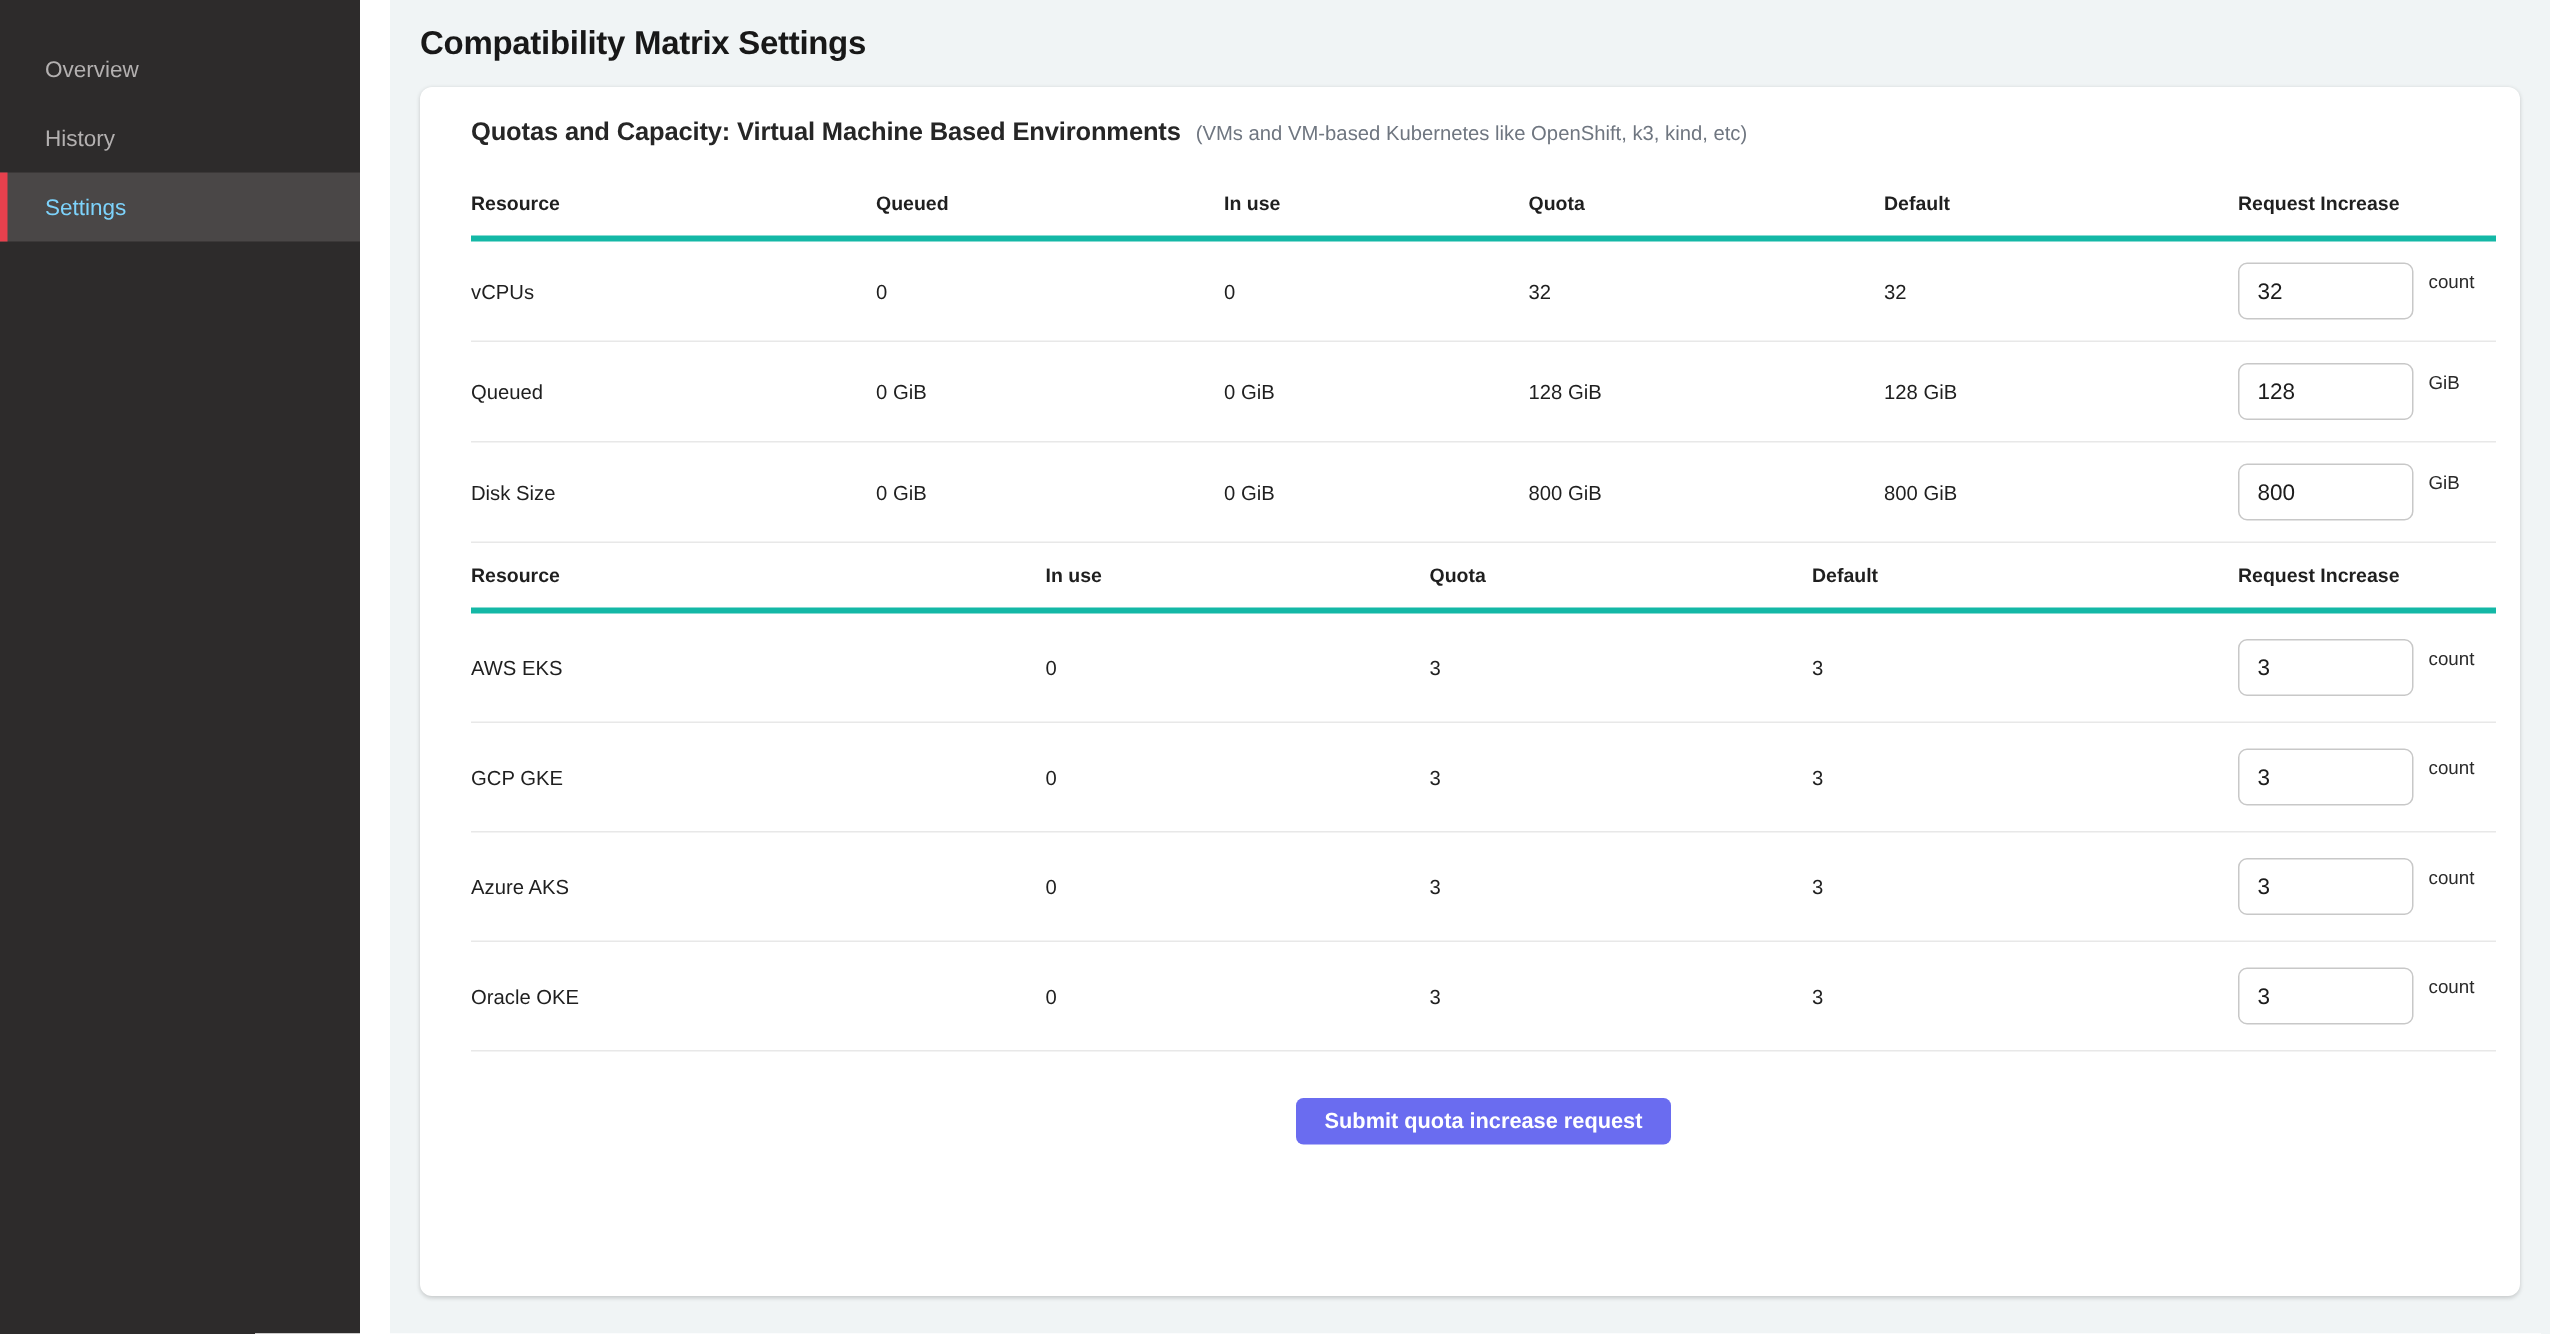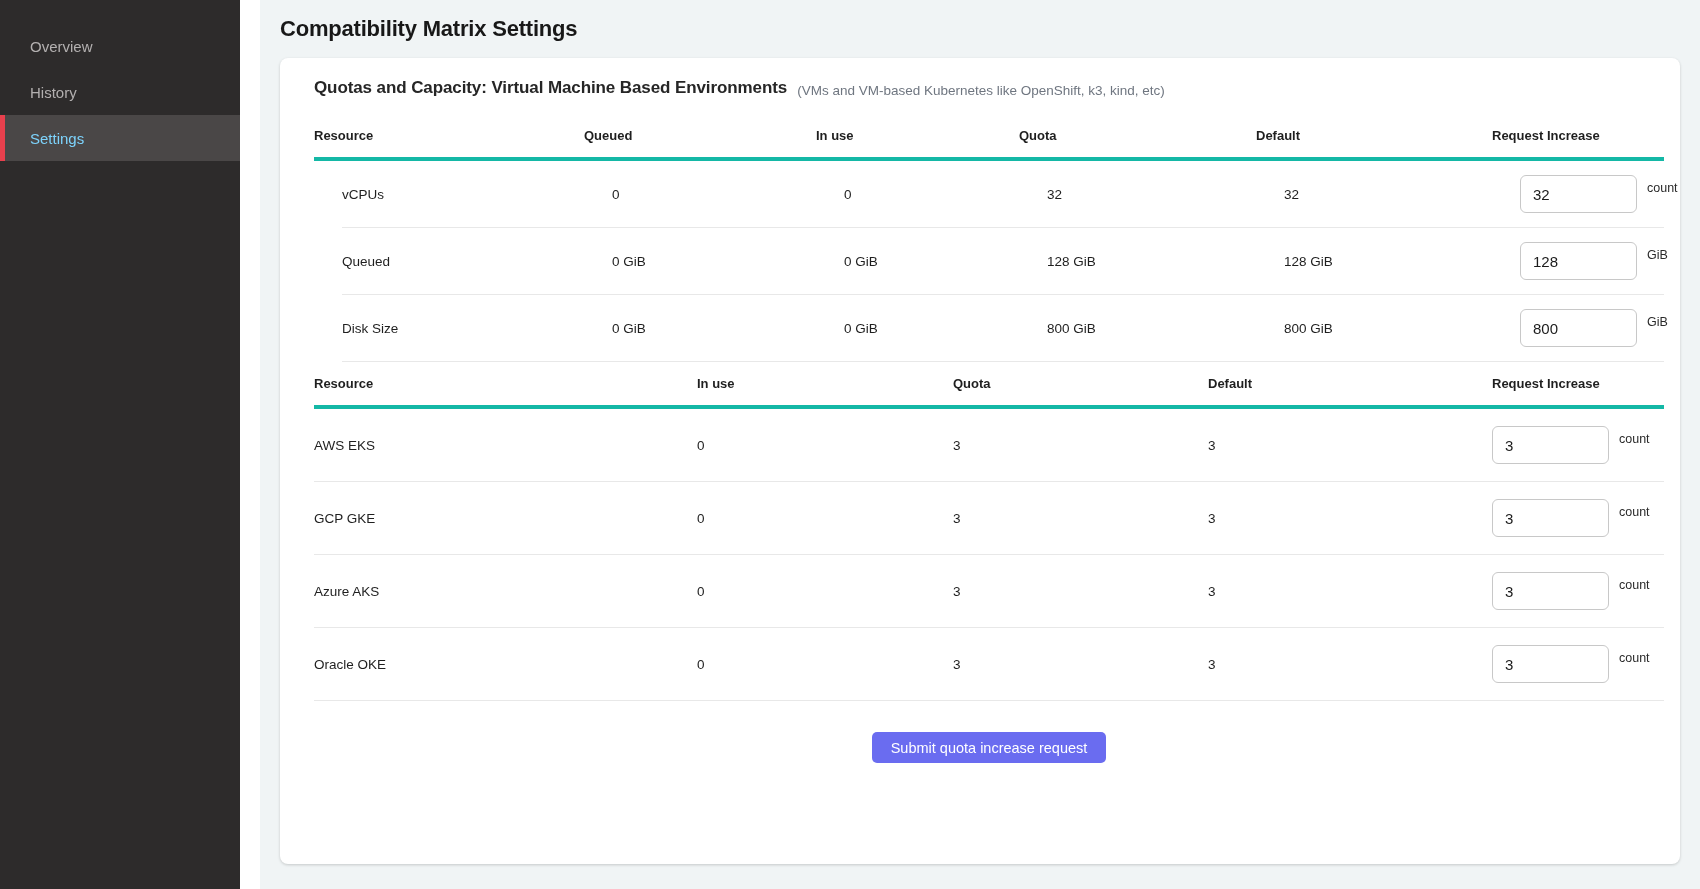--- a/index.html
+++ b/index.html
@@ -13,45 +13,45 @@
   .nav-item.active { background:#4a4747; color:#7dd3fc; border-left:5px solid #e8404d;
                      padding-left:25px; }
 
   
   .main { flex:1; background:#f0f4f5; padding:14px 20px 0 20px; }
   .page-title { font-size:22px; font-weight:700; color:#181818; letter-spacing:-0.2px;
                 margin:2px 0 16px 0; }
   .card { background:#ffffff; border-radius:8px; box-shadow:0 1px 3px rgba(0,0,0,0.18);
           padding:20px 16px 0 34px; height:806px; }
 
-  .section-head { display:flex; align-items:flex-end; margin-bottom:6px; }
+  .section-head { display:flex; align-items:center; margin-bottom:6px; }
   .section-title { font-size:17px; font-weight:700; color:#262626; letter-spacing:-0.1px; }
   .section-subtitle { font-size:13.5px; color:#6f7680; margin-left:10px; }
   .section-head.second { margin-top:20px; }
 
   .grid-head { display:grid; align-items:end; padding:24px 0 14px 0;
                border-bottom:4px solid #14b8a6; }
   .grid-head .col { font-size:13px; font-weight:700; color:#1f1f1f; }
   .grid-row { display:grid; align-items:center; border-bottom:1px solid #e8e8e8; }
   .vm-cols { grid-template-columns:270px 232px 203px 237px 236px minmax(0,1fr); }
   .cloud-cols { grid-template-columns:383px 256px 255px 284px minmax(0,1fr); }
-  .vm-row { height:67px;margin-left:28px; }
+  .vm-row { height:67px; }
   .cloud-row { height:73px; }
   .cell { font-size:13.5px; color:#1f1f1f; }
   .cell.resource { font-weight:500; }
 
   .request-cell { display:flex; align-items:center; }
   .qty-input { width:117px; height:38px; border:1px solid #c8c8c8; border-radius:6px;
                padding:0 12px; font-size:15px; color:#1c1c1c;
                font-family:"Liberation Sans", sans-serif; background:#fff; }
   .unit { font-size:12.5px; color:#2a2a2a; margin-left:10px; transform:translateY(-6px); }
 
   .submit-wrap { display:flex; justify-content:center; padding-top:31px; }
   .submit-btn { background:#6a6cf0; color:#ffffff; border:none; border-radius:5px;
-                height:31px; padding:0 19px; font-size:14.5px; font-weight:400;
+                height:31px; padding:0 19px; font-size:14.5px; font-weight:700;
                 font-family:"Liberation Sans", sans-serif; cursor:pointer; }
 </style>
 </head>
 <body>
 
 <div class="app">
 
   <nav class="sidebar">
     <div class="nav-item">
       <span>Overview</span>

